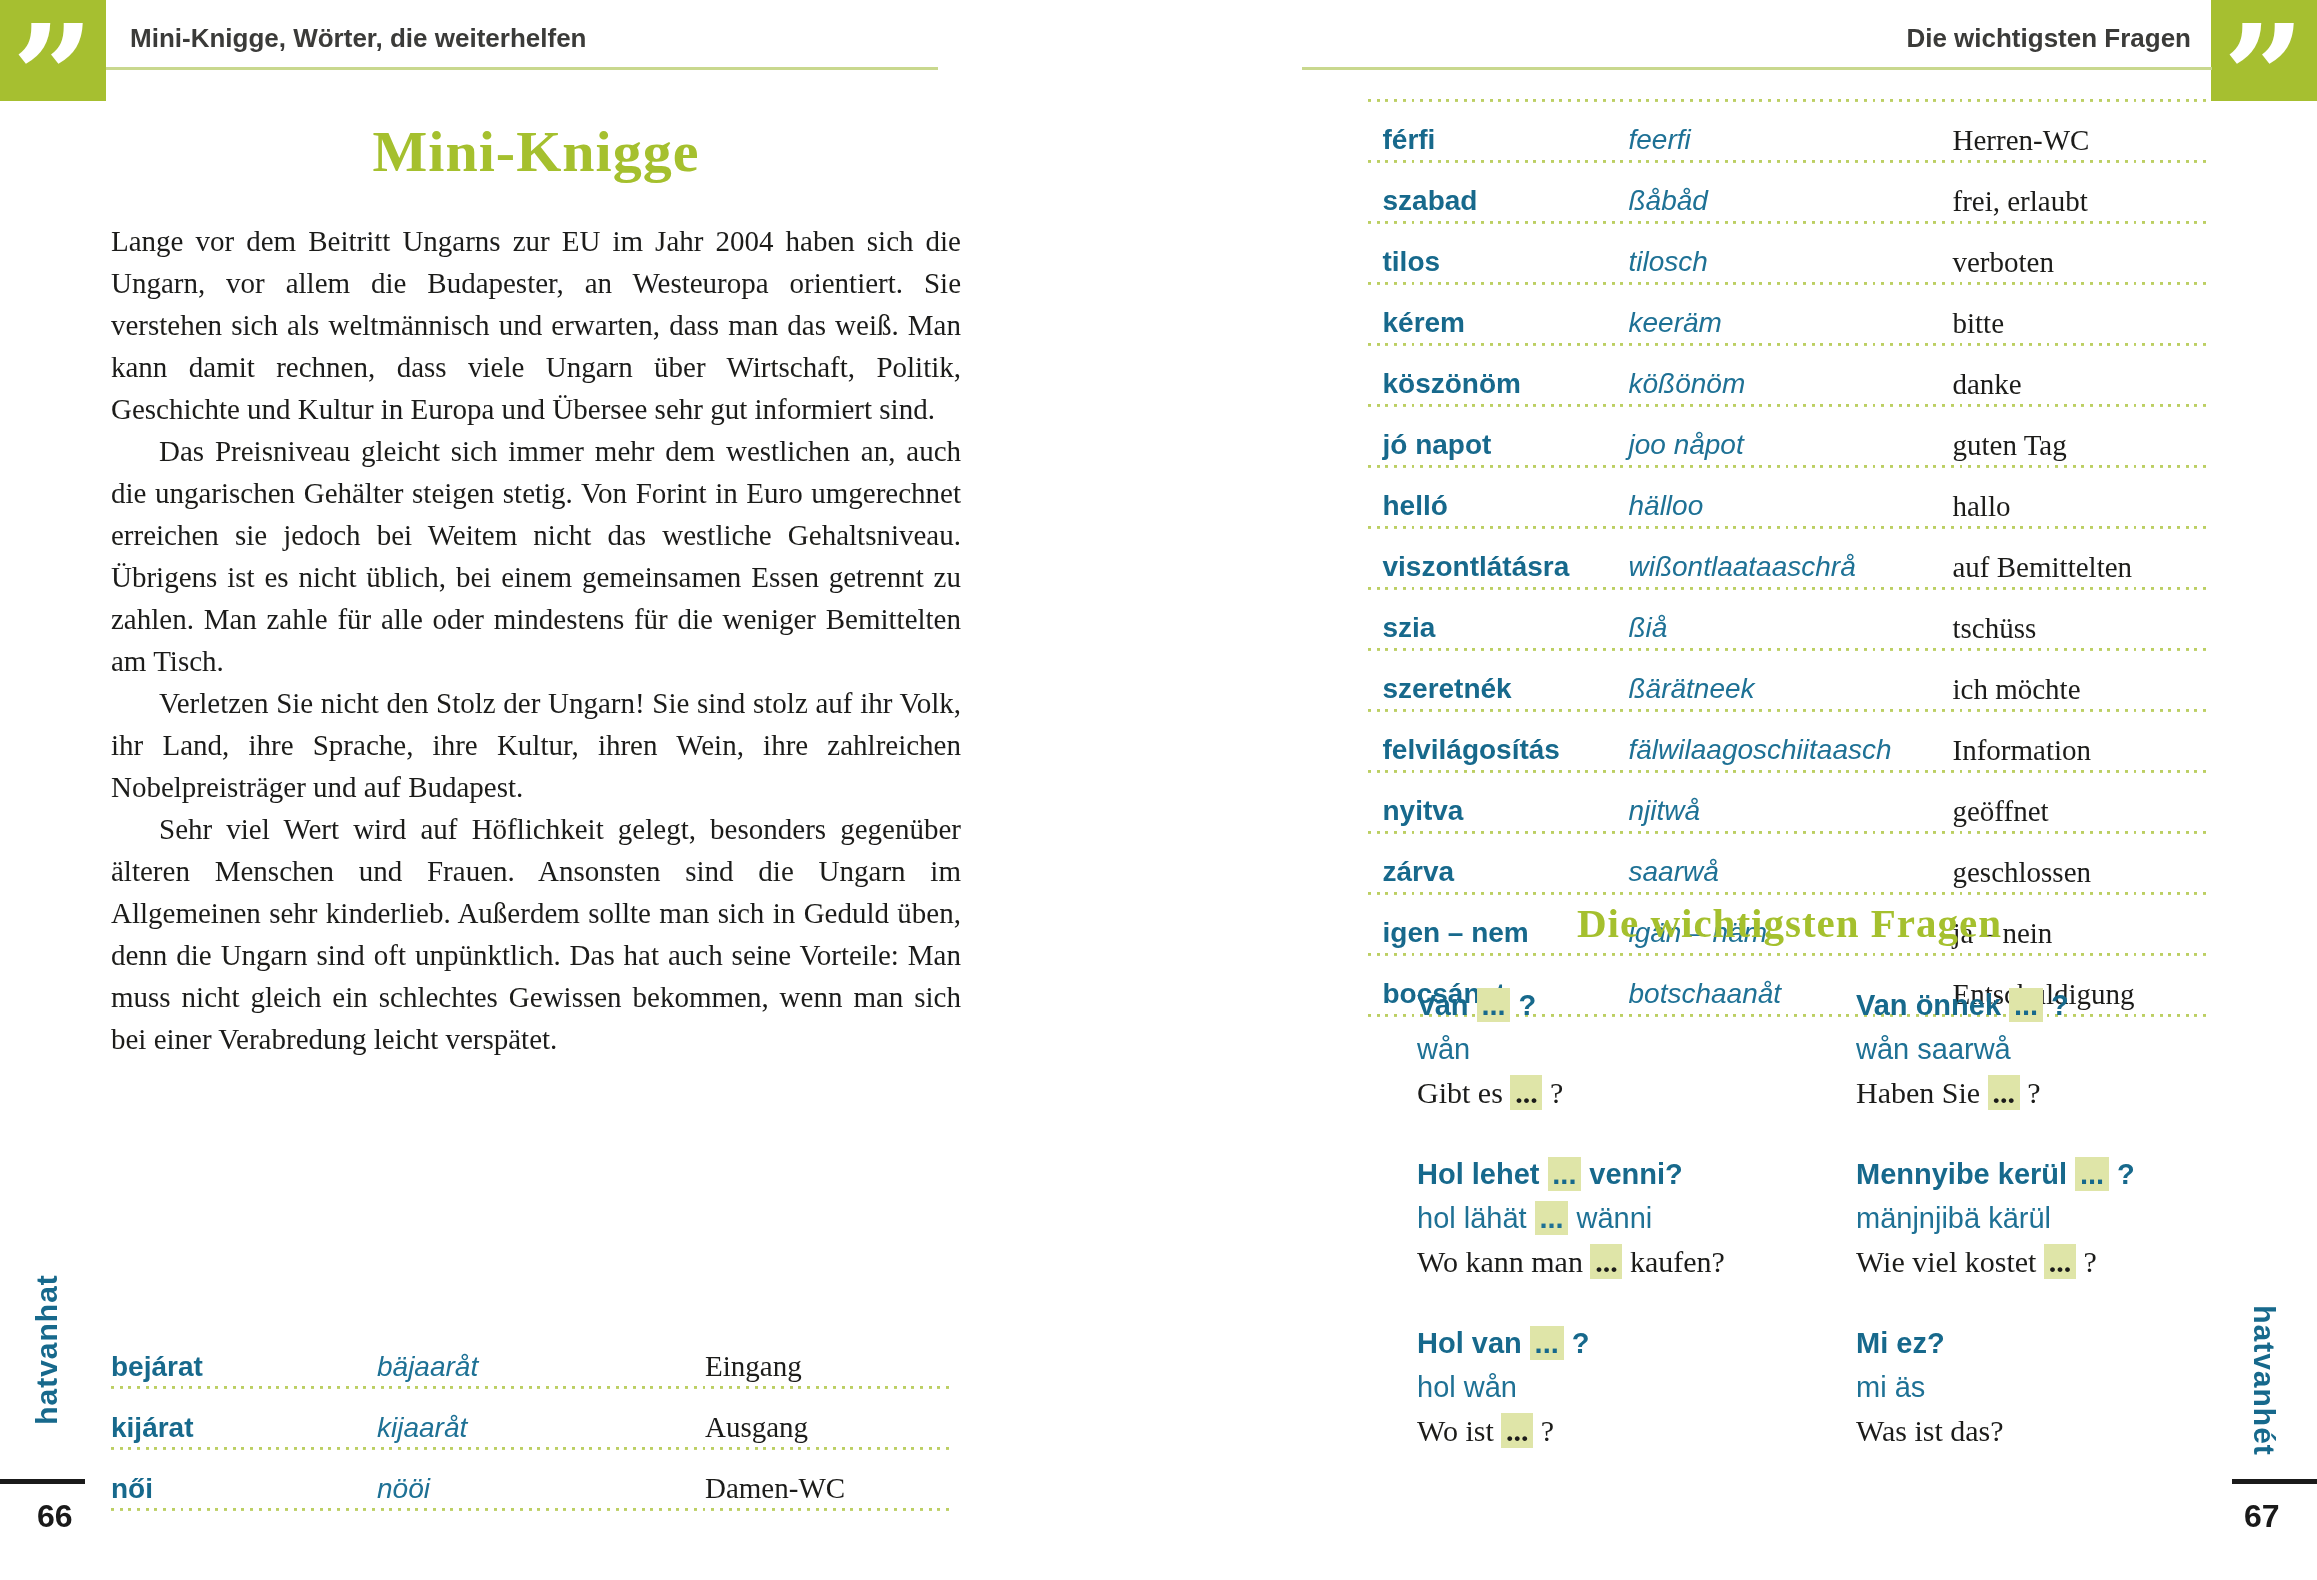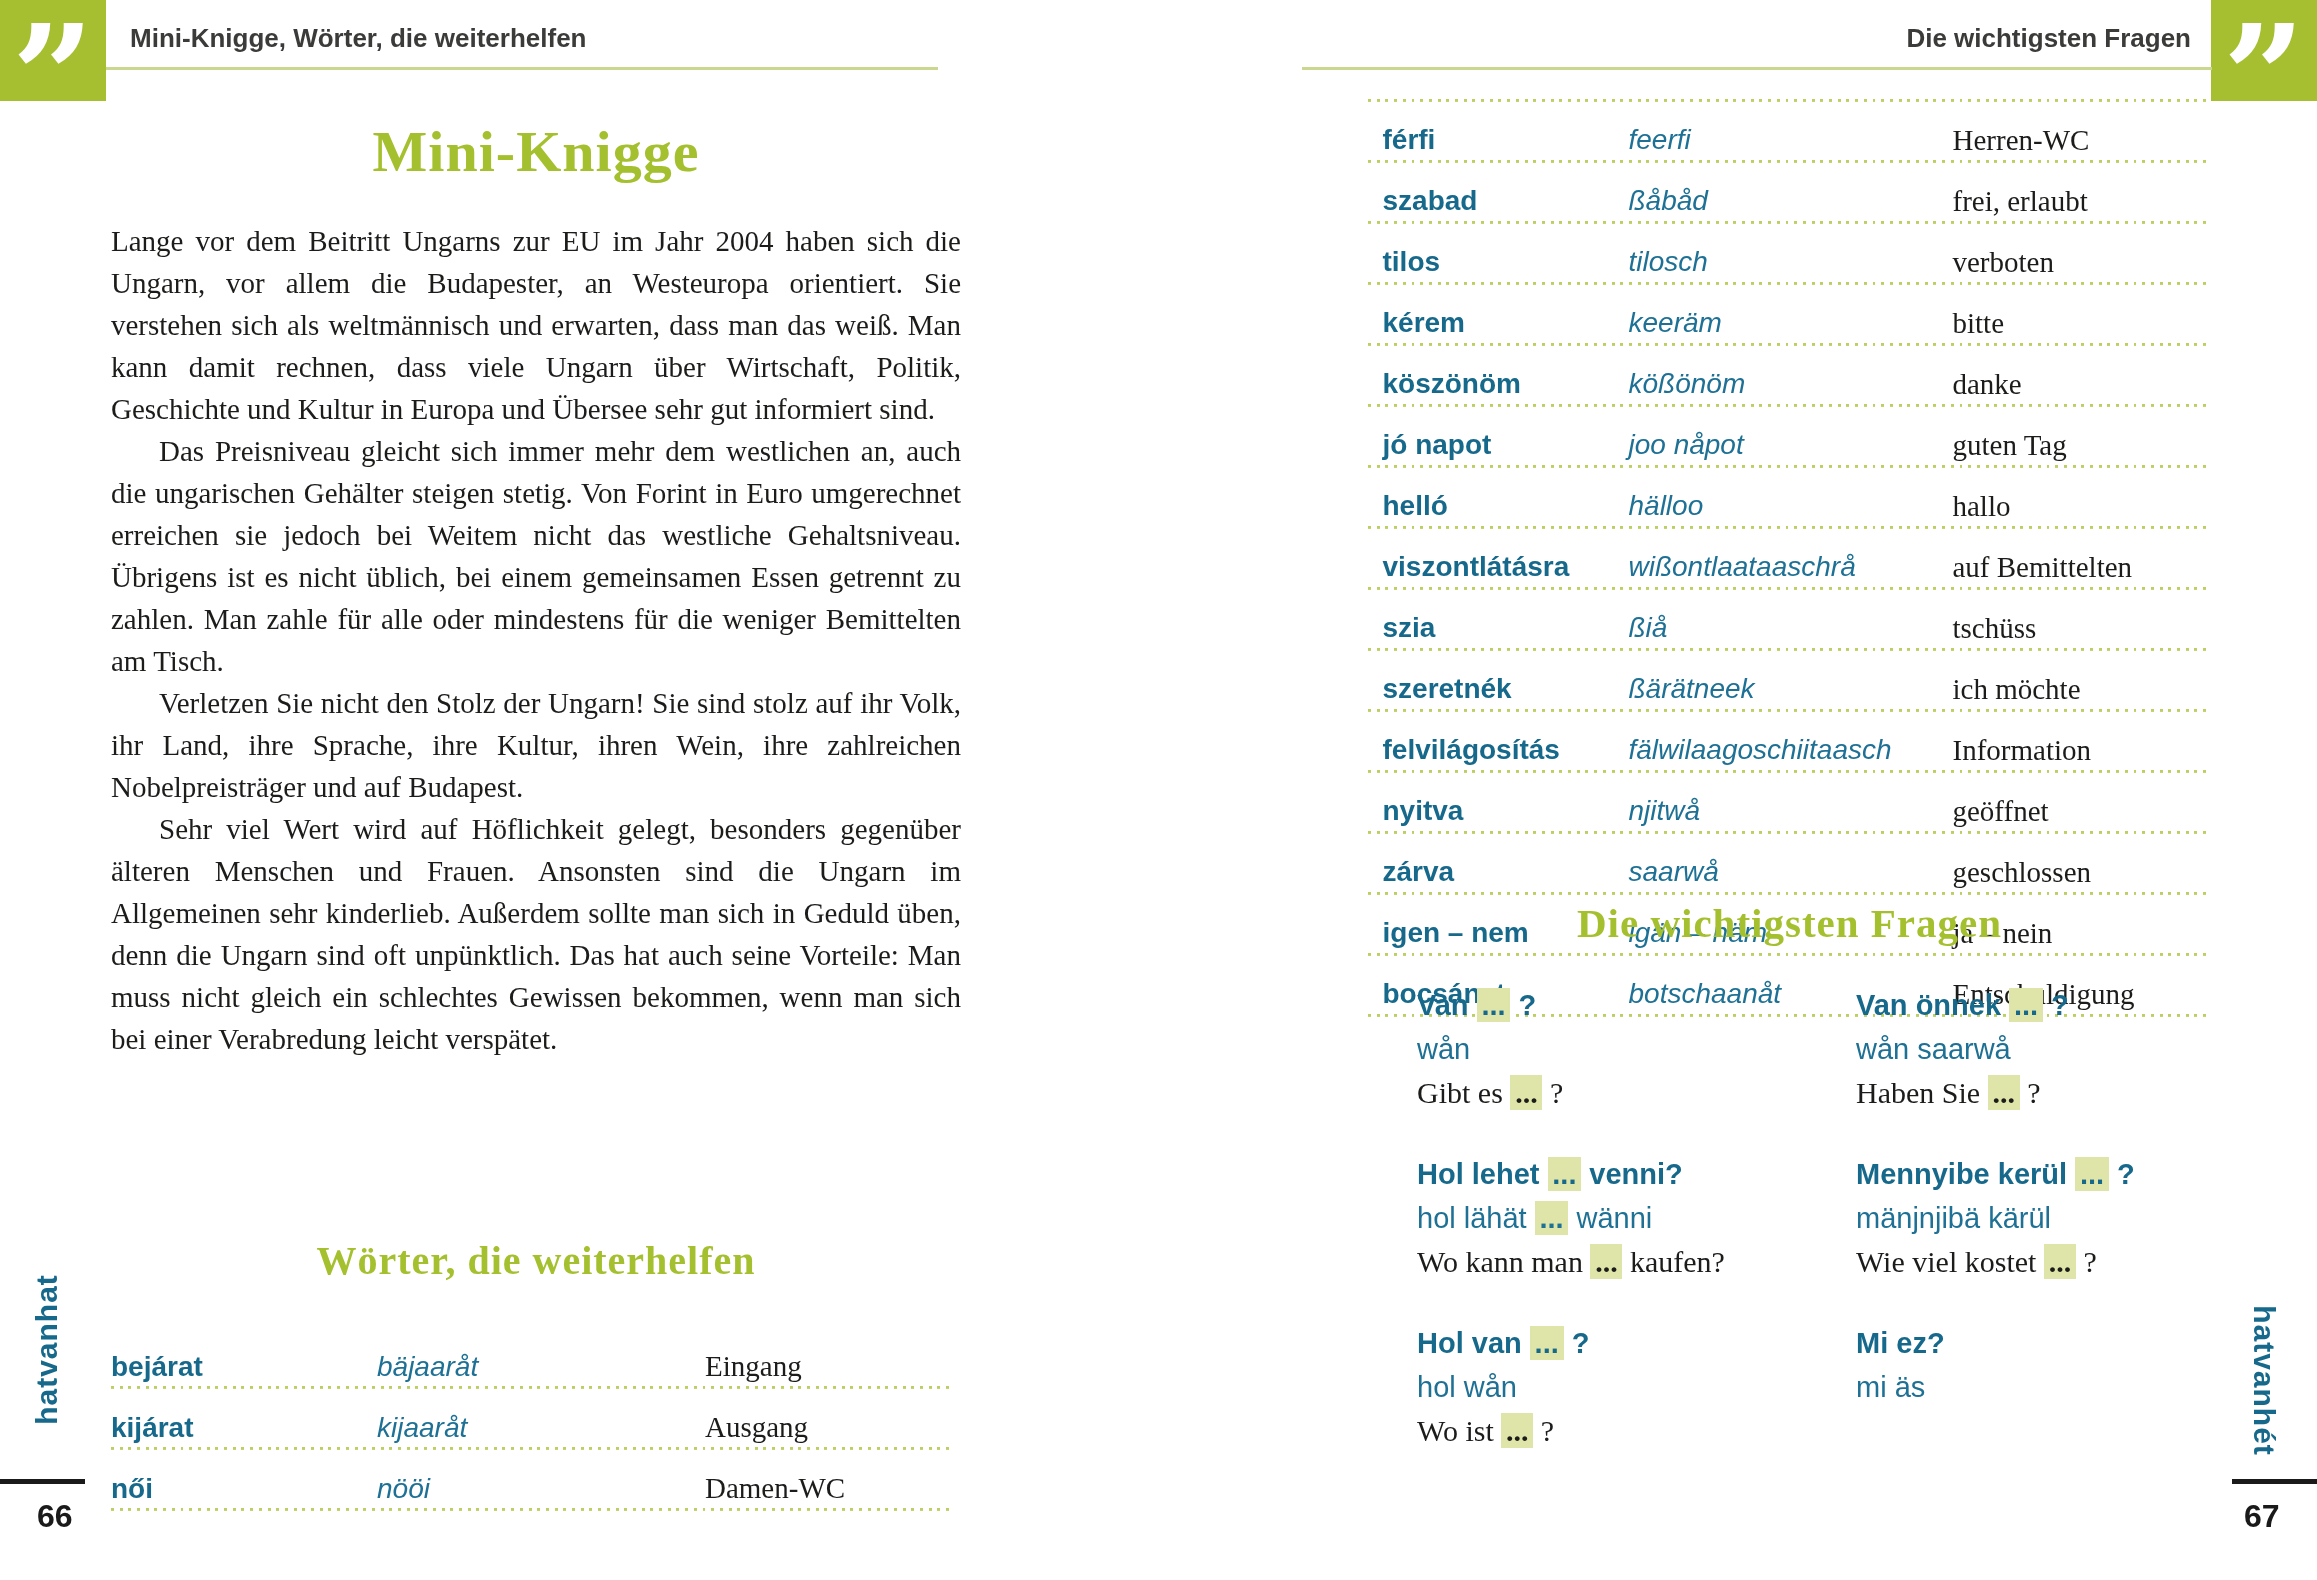--- a/index.html
+++ b/index.html
@@ -90,21 +90,20 @@
 
   <div class="green-title" id="h1-left">Mini-Knigge</div>
 
   <div class="bodytext">
     <p>Lange vor dem Beitritt Ungarns zur EU im Jahr 2004 haben sich die Ungarn, vor allem die Budapester, an Westeuropa orientiert. Sie verstehen sich als weltmännisch und erwarten, dass man das weiß. Man kann damit rechnen, dass viele Ungarn über Wirtschaft, Politik, Geschichte und Kultur in Europa und Übersee sehr gut informiert sind.</p>
     <p class="indent">Das Preisniveau gleicht sich immer mehr dem westlichen an, auch die ungarischen Gehälter steigen stetig. Von Forint in Euro umgerechnet erreichen sie jedoch bei Weitem nicht das westliche Gehaltsniveau. Übrigens ist es nicht üblich, bei einem gemeinsamen Essen getrennt zu zahlen. Man zahle für alle oder mindestens für die weniger Bemittelten am Tisch.</p>
     <p class="indent">Verletzen Sie nicht den Stolz der Ungarn! Sie sind stolz auf ihr Volk, ihr Land, ihre Sprache, ihre Kultur, ihren Wein, ihre zahlreichen Nobelpreisträger und auf Budapest.</p>
     <p class="indent">Sehr viel Wert wird auf Höflichkeit gelegt, besonders gegenüber älteren Menschen und Frauen. Ansonsten sind die Ungarn im Allgemeinen sehr kinderlieb. Außerdem sollte man sich in Geduld üben, denn die Ungarn sind oft unpünktlich. Das hat auch seine Vorteile: Man muss nicht gleich ein schlechtes Gewissen bekommen, wenn man sich bei einer Verabredung leicht verspätet.</p>
   </div>
 
-  <div class="green-title" id="h2-left">Wörter, die weiterhelfen</div>
 
   <div class="vocab left-vocab">
   <div class="vrow">
     <span class="hu">bejárat</span>
     <span class="pron">bäjaaråt</span>
     <span class="de">Eingang</span>
   </div>
 
   <div class="vrow">
     <span class="hu">kijárat</span>
@@ -244,20 +243,21 @@
 
   <div class="phrase">
     <div class="p-hu">Hol van <span class="chip">...</span> ?</div>
     <div class="p-pron">hol wån</div>
     <div class="p-de">Wo ist <span class="chip">...</span> ?</div>
   </div>
 
   <div class="phrase">
     <div class="p-hu">Mi ez?</div>
     <div class="p-pron">mi äs</div>
+    <div class="p-de">Was ist das?</div>
   </div>
 </div>
 
   <div class="side-label" id="side-right">hatvanhét</div>
   <div class="page-rule" id="rule-right"></div>
   <div class="page-num" id="num-right">67</div>
 
 </div>
 
 

